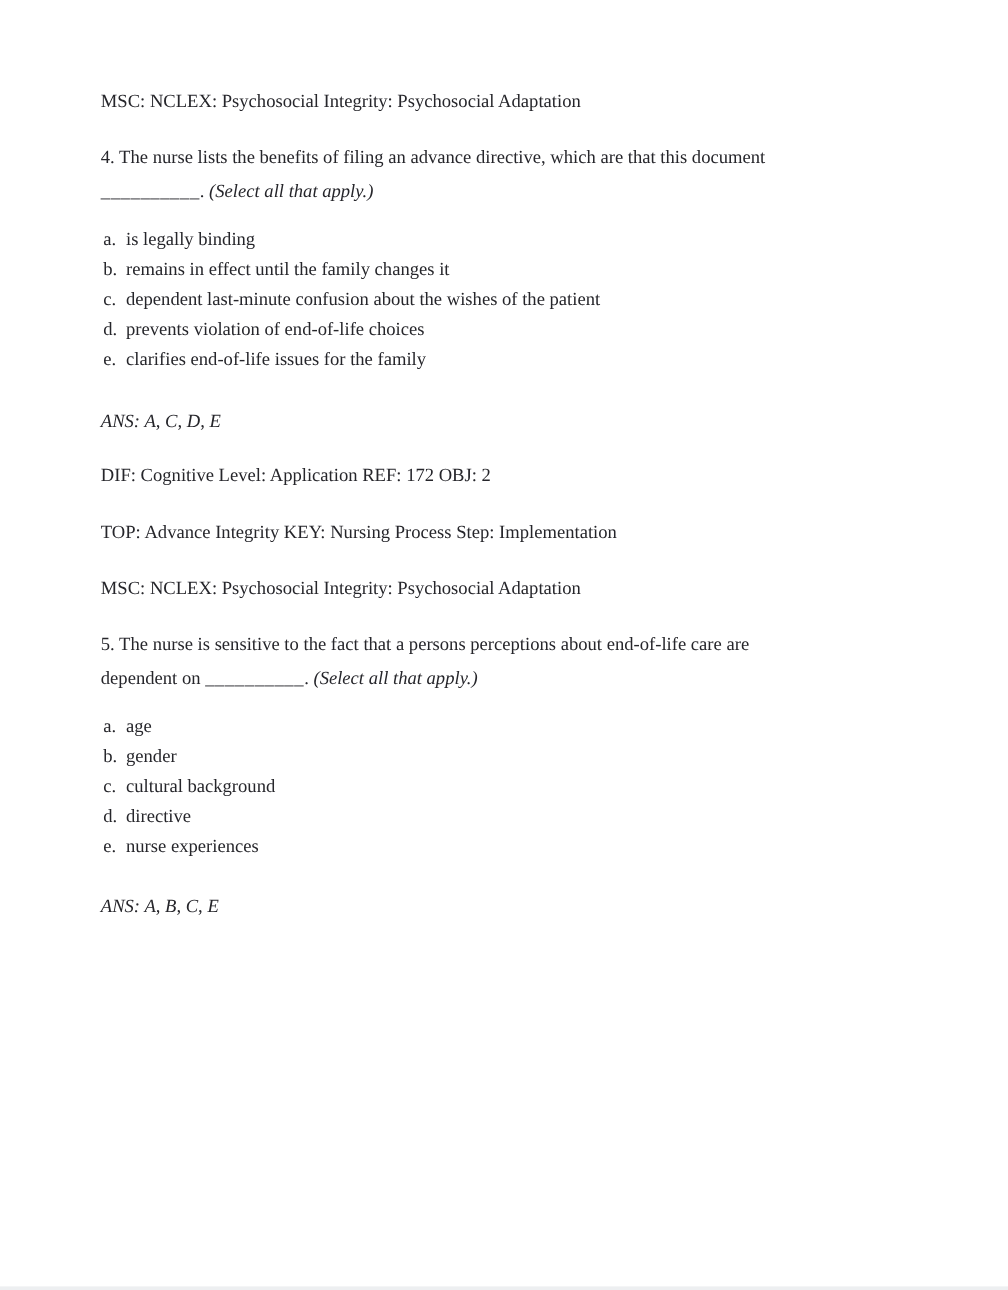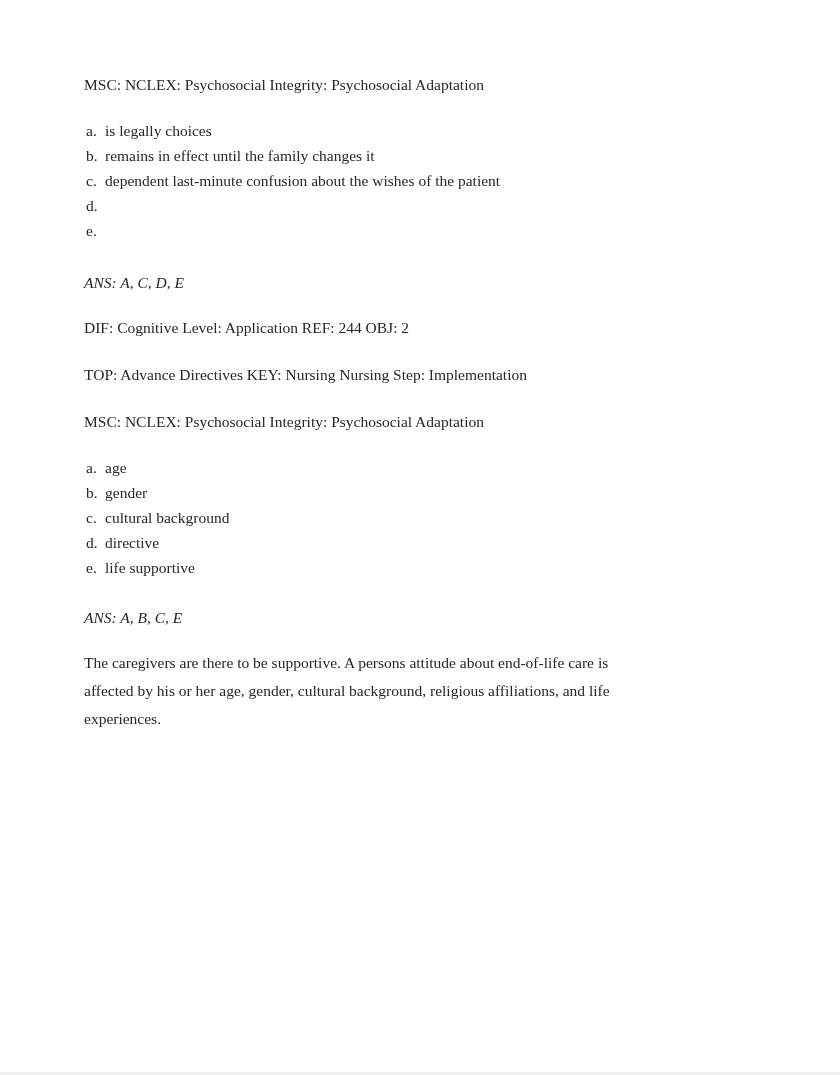--- a/index.html
+++ b/index.html
@@ -51,74 +51,77 @@
   }
 </style>
 </head>
 <body>
 
 <div class="page">
 
   <p class="meta">MSC: NCLEX: Psychosocial Integrity: Psychosocial Adaptation</p>
 
   <div class="q4-block">
+    <p class="question"><span>4. The nurse lists the benefits of filing an advance directive, which are that this document</span> <span class="blank">__________</span><span>.</span> <em>(Select all that apply.)</em></p>
 
     <div class="options">
       <div class="opt-row">
           <span class="opt-letter">a.</span>
-          <span>is legally choices</span>
+          <span>is legally binding</span>
         </div>
       <div class="opt-row">
           <span class="opt-letter">b.</span>
           <span>remains in effect until the family changes it</span>
         </div>
       <div class="opt-row">
           <span class="opt-letter">c.</span>
           <span>dependent last-minute confusion about the wishes of the patient</span>
         </div>
       <div class="opt-row">
           <span class="opt-letter">d.</span>
+          <span>prevents violation of end-of-life choices</span>
         </div>
       <div class="opt-row">
           <span class="opt-letter">e.</span>
+          <span>clarifies end-of-life issues for the family</span>
         </div>
     </div>
 
     <p class="answer">ANS: A, C, D, E</p>
 
 
-    <p class="meta">DIF: Cognitive Level: Application REF: 244 OBJ: 2</p>
-    <p class="meta">TOP: Advance Directives KEY: Nursing Nursing Step: Implementation</p>
+    <p class="meta">DIF: Cognitive Level: Application REF: 172 OBJ: 2</p>
+    <p class="meta">TOP: Advance Integrity KEY: Nursing Process Step: Implementation</p>
     <p class="meta">MSC: NCLEX: Psychosocial Integrity: Psychosocial Adaptation</p>
   </div>
 
   <div class="q5-block">
+    <p class="question"><span>5. The nurse is sensitive to the fact that a persons perceptions about end-of-life care are dependent on</span> <span class="blank">__________</span><span>.</span> <em>(Select all that apply.)</em></p>
 
     <div class="options">
       <div class="opt-row">
           <span class="opt-letter">a.</span>
           <span>age</span>
         </div>
       <div class="opt-row">
           <span class="opt-letter">b.</span>
           <span>gender</span>
         </div>
       <div class="opt-row">
           <span class="opt-letter">c.</span>
           <span>cultural background</span>
         </div>
       <div class="opt-row">
           <span class="opt-letter">d.</span>
           <span>directive</span>
         </div>
       <div class="opt-row">
           <span class="opt-letter">e.</span>
-          <span>life supportive</span>
+          <span>nurse experiences</span>
         </div>
     </div>
 
     <p class="answer">ANS: A, B, C, E</p>
 
-    <p class="rationale">The caregivers are there to be supportive. A persons attitude about end-of-life care is affected by his or her age, gender, cultural background, religious affiliations, and life experiences.</p>
   </div>
 
   <div class="bottom-rule"></div>
 </div>
 
 </body></html>

